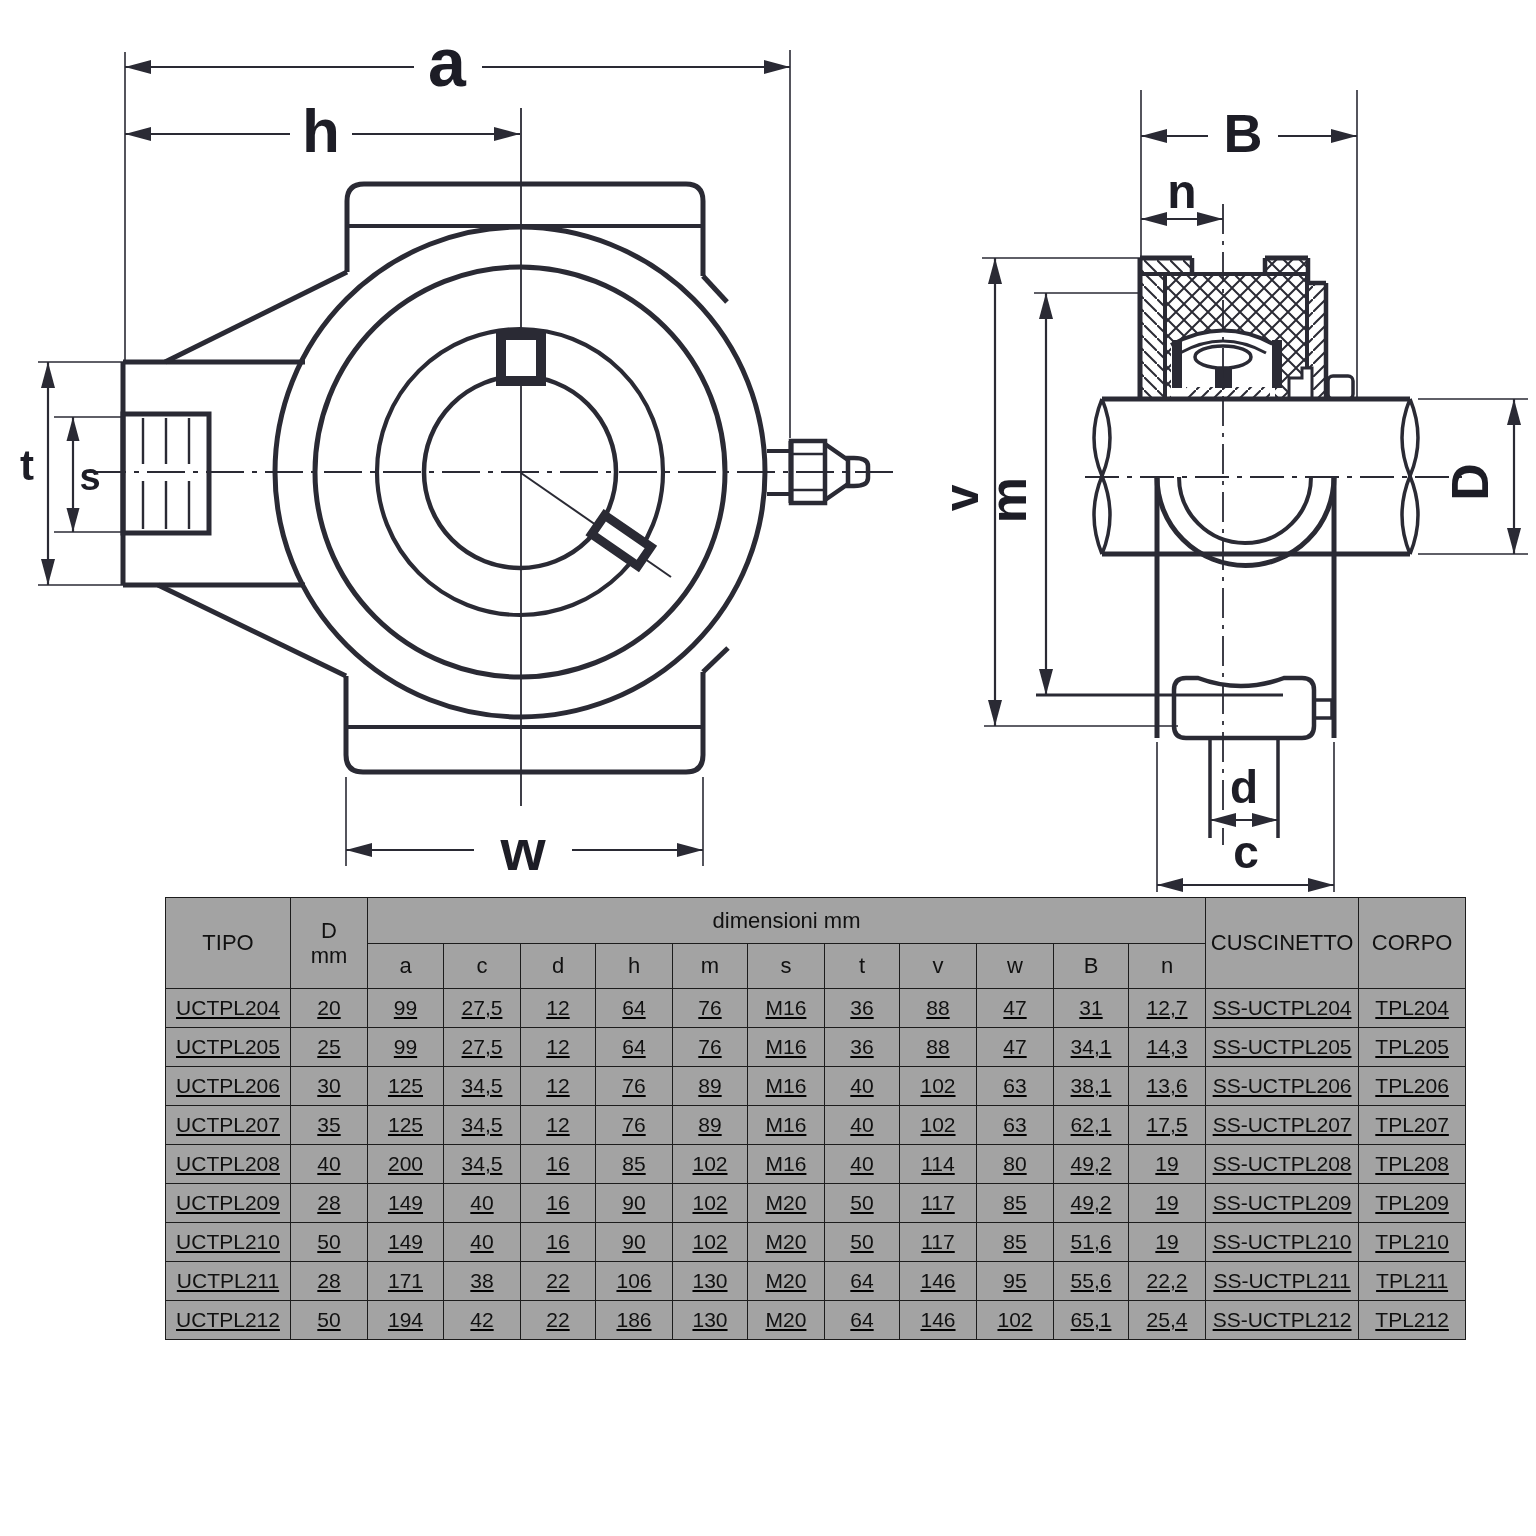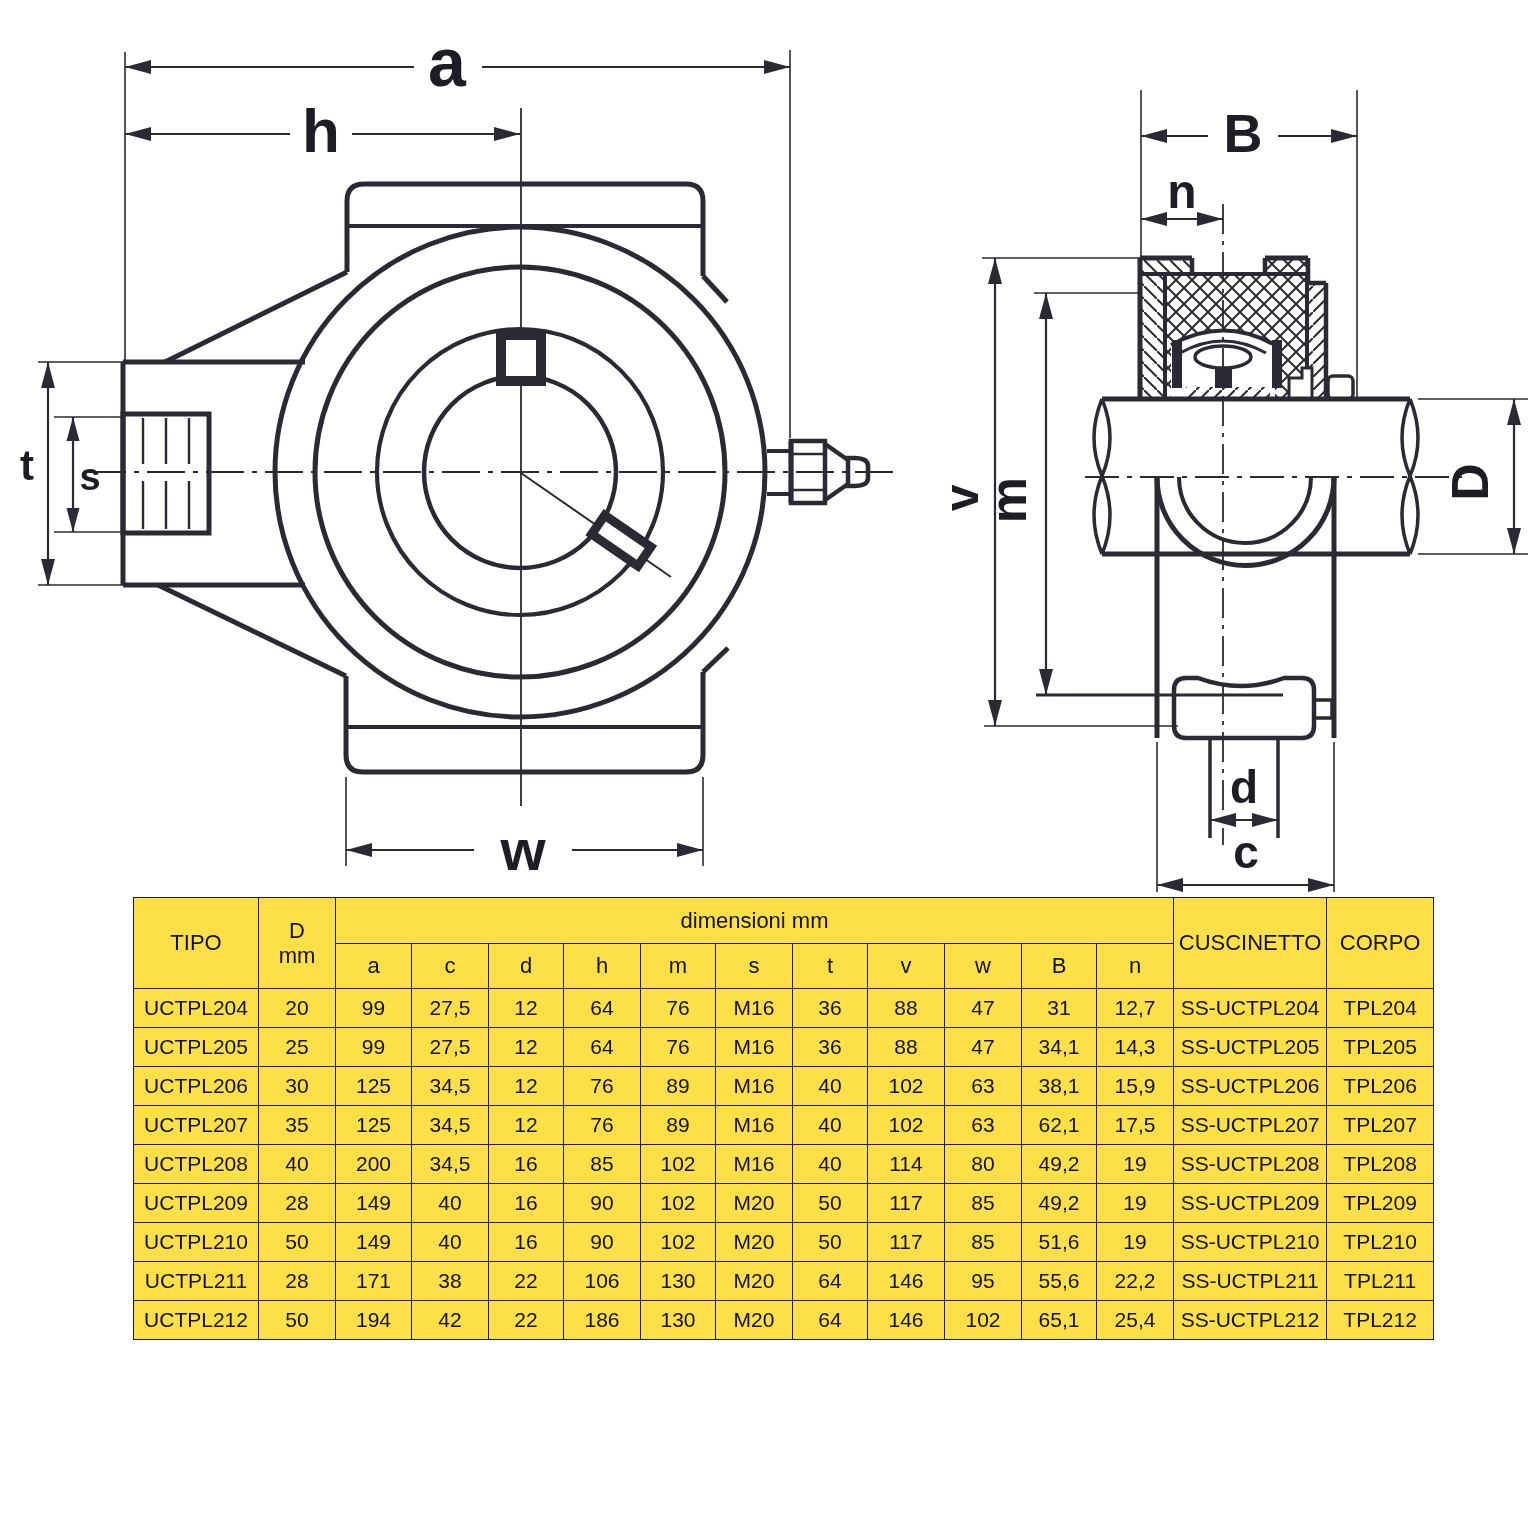--- a/index.html
+++ b/index.html
@@ -2,31 +2,31 @@
 <html><head>
 <meta charset="utf-8">
 <style>
   html,body { margin:0; padding:0; background:#ffffff; }
   body { width:1536px; height:1536px; position:relative; font-family:"Liberation Sans", sans-serif; }
   #stage { position:absolute; left:0; top:0; width:1536px; height:1536px; }
   #drawing-svg { position:absolute; left:0; top:0; }
   .dim-label { font-family:"Liberation Sans", sans-serif; font-weight:bold; fill:#1d1d26; }
   
   .spec-table-wrap { position:absolute; left:133px; top:897px; }
-  table.spec-table { border-collapse:collapse; table-layout:fixed; width:1291px; background:#fde047; }
+  table.spec-table { border-collapse:collapse; table-layout:fixed; width:1291px; background:#a3a3a3;margin-left:32px; }
   table.spec-table th, table.spec-table td {
       border:1.6px solid #1c1c1c; text-align:center; vertical-align:middle;
       font-family:"Liberation Sans", sans-serif; color:#111; padding:0;
       font-weight:400; overflow:hidden; white-space:nowrap;
   }
   table.spec-table th { font-size:22px; }
   table.spec-table td { font-size:21px; }
   tr.hdr-row-1 { height:46px; }
   tr.hdr-row-2 { height:45px; }
-  table.spec-table tbody tr { height:39px; }
+  table.spec-table tbody tr { height:39px;text-decoration:underline; }
   .dmm-stack { line-height:1.15; display:block; }
 </style>
 </head>
 <body>
 
 <div id="stage">
 
 <svg id="drawing-svg" width="1536" height="896" viewBox="0 0 1536 896" fill="none" stroke-linecap="butt">
   <defs>
     <pattern id="hatchBack" patternUnits="userSpaceOnUse" width="13" height="13">
@@ -356,21 +356,21 @@
             <td>125</td>
             <td>34,5</td>
             <td>12</td>
             <td>76</td>
             <td>89</td>
             <td>M16</td>
             <td>40</td>
             <td>102</td>
             <td>63</td>
             <td>38,1</td>
-            <td>15,9</td>
+            <td>13,6</td>
             <td>SS-UCTPL206</td>
             <td>TPL206</td>
           </tr>
           <tr>
             <td>UCTPL207</td>
             <td>35</td>
             <td>125</td>
             <td>34,5</td>
             <td>12</td>
             <td>76</td>

